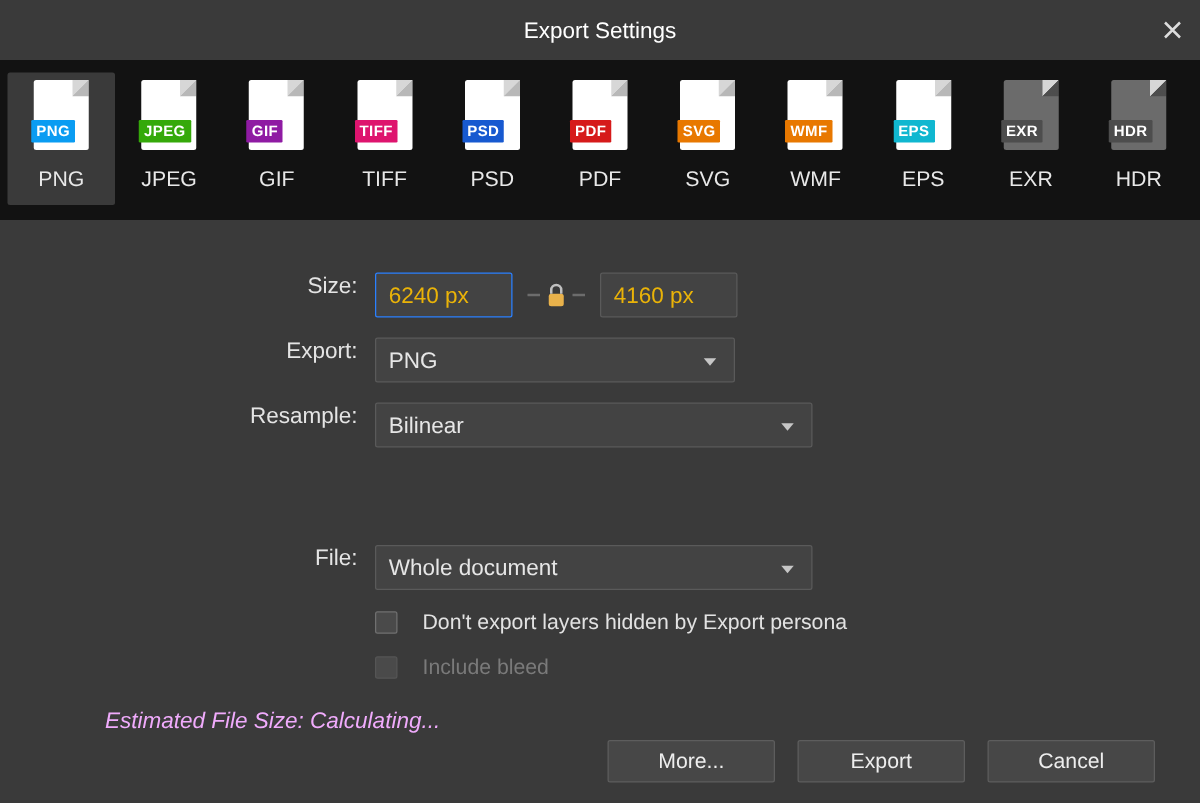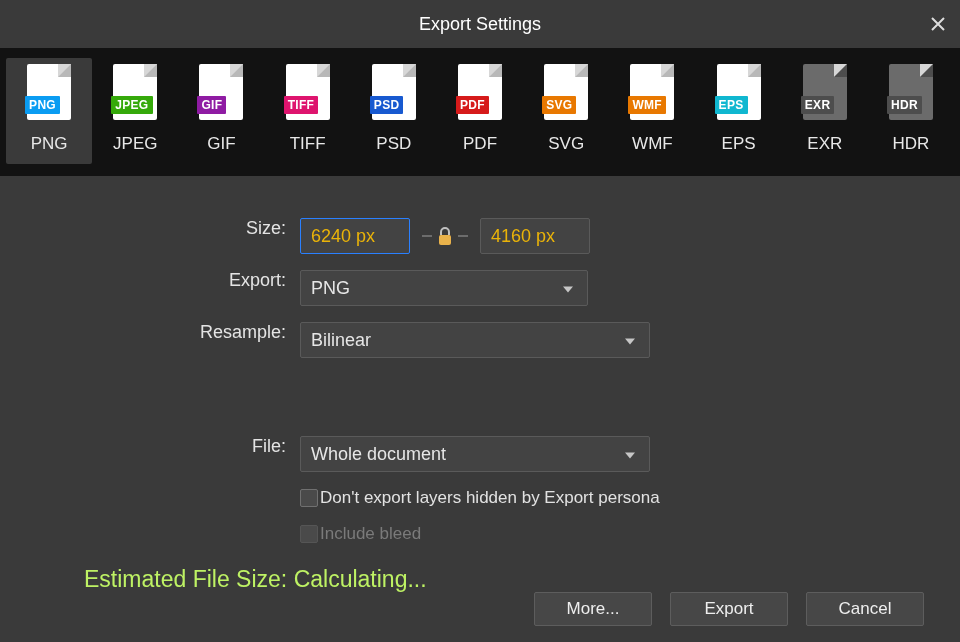--- a/index.html
+++ b/index.html
@@ -34,30 +34,30 @@
   .lock .line { width: 10px; height: 2px; background: #6c6c6c; }
   .lock .pad { width: 18px; height: 22px; cursor: pointer; }
 
   .select { position: relative; background: #434343; border: 1px solid #5a5a5a; color: #e6e6e6; height: 36px; padding: 0 10px; font-size: 18px; border-radius: 2px; display: flex; align-items: center; cursor: pointer; }
   .select.w1 { width: 288px; }
   .select.w2 { width: 350px; }
   .select .tri { position: absolute; right: 14px; top: 50%; transform: translateY(-25%); width: 0; height: 0; border-left: 5px solid transparent; border-right: 5px solid transparent; border-top: 6px solid #c6c6c6; }
 
   .gap1 { height: 62px; }
 
-  .chk { display: flex; align-items: center; gap: 2px; margin-bottom: 10px; }
+  .chk { display: flex; align-items: center; gap: 20px; margin-bottom: 10px; }
   .chk .box { width: 18px; height: 18px; border: 1px solid #707070; background: #4a4a4a; border-radius: 2px; cursor: pointer; }
   .chk.dis .box { border-color: #555; }
   .chk.dis .lbl { color: #7a7a7a; cursor: default; }
   .chk .lbl { font-size: 17px; color: #e2e2e2; cursor: pointer; }
 
-  .est { margin-top: 12px; padding-left: 44px; font-size: 23px; color: #bef264; }
+  .est { margin-top: 12px; padding-left: 44px; font-size: 18px; color: #f0abfc; font-style: italic; }
 
   .footer { position: absolute; bottom: 16px; right: 36px; display: flex; gap: 18px; }
-  .btn { width: 118px; height: 34px; background: #474747; border: 1px solid #5d5d5d; color: #eee; font-size: 17px; border-radius: 2px; display: flex; align-items: center; justify-content: center; cursor: pointer; }
+  .btn { width: 134px; height: 34px; background: #474747; border: 1px solid #5d5d5d; color: #eee; font-size: 17px; border-radius: 2px; display: flex; align-items: center; justify-content: center; cursor: pointer; }
 </style>
 </head>
 <body>
 
 <div class="titlebar">
   <div class="title">Export Settings</div>
   <div class="close">
     <svg viewBox="0 0 16 16">
         <path d="M2 2 L14 14 M14 2 L2 14" fill="none"></path>
       </svg>

